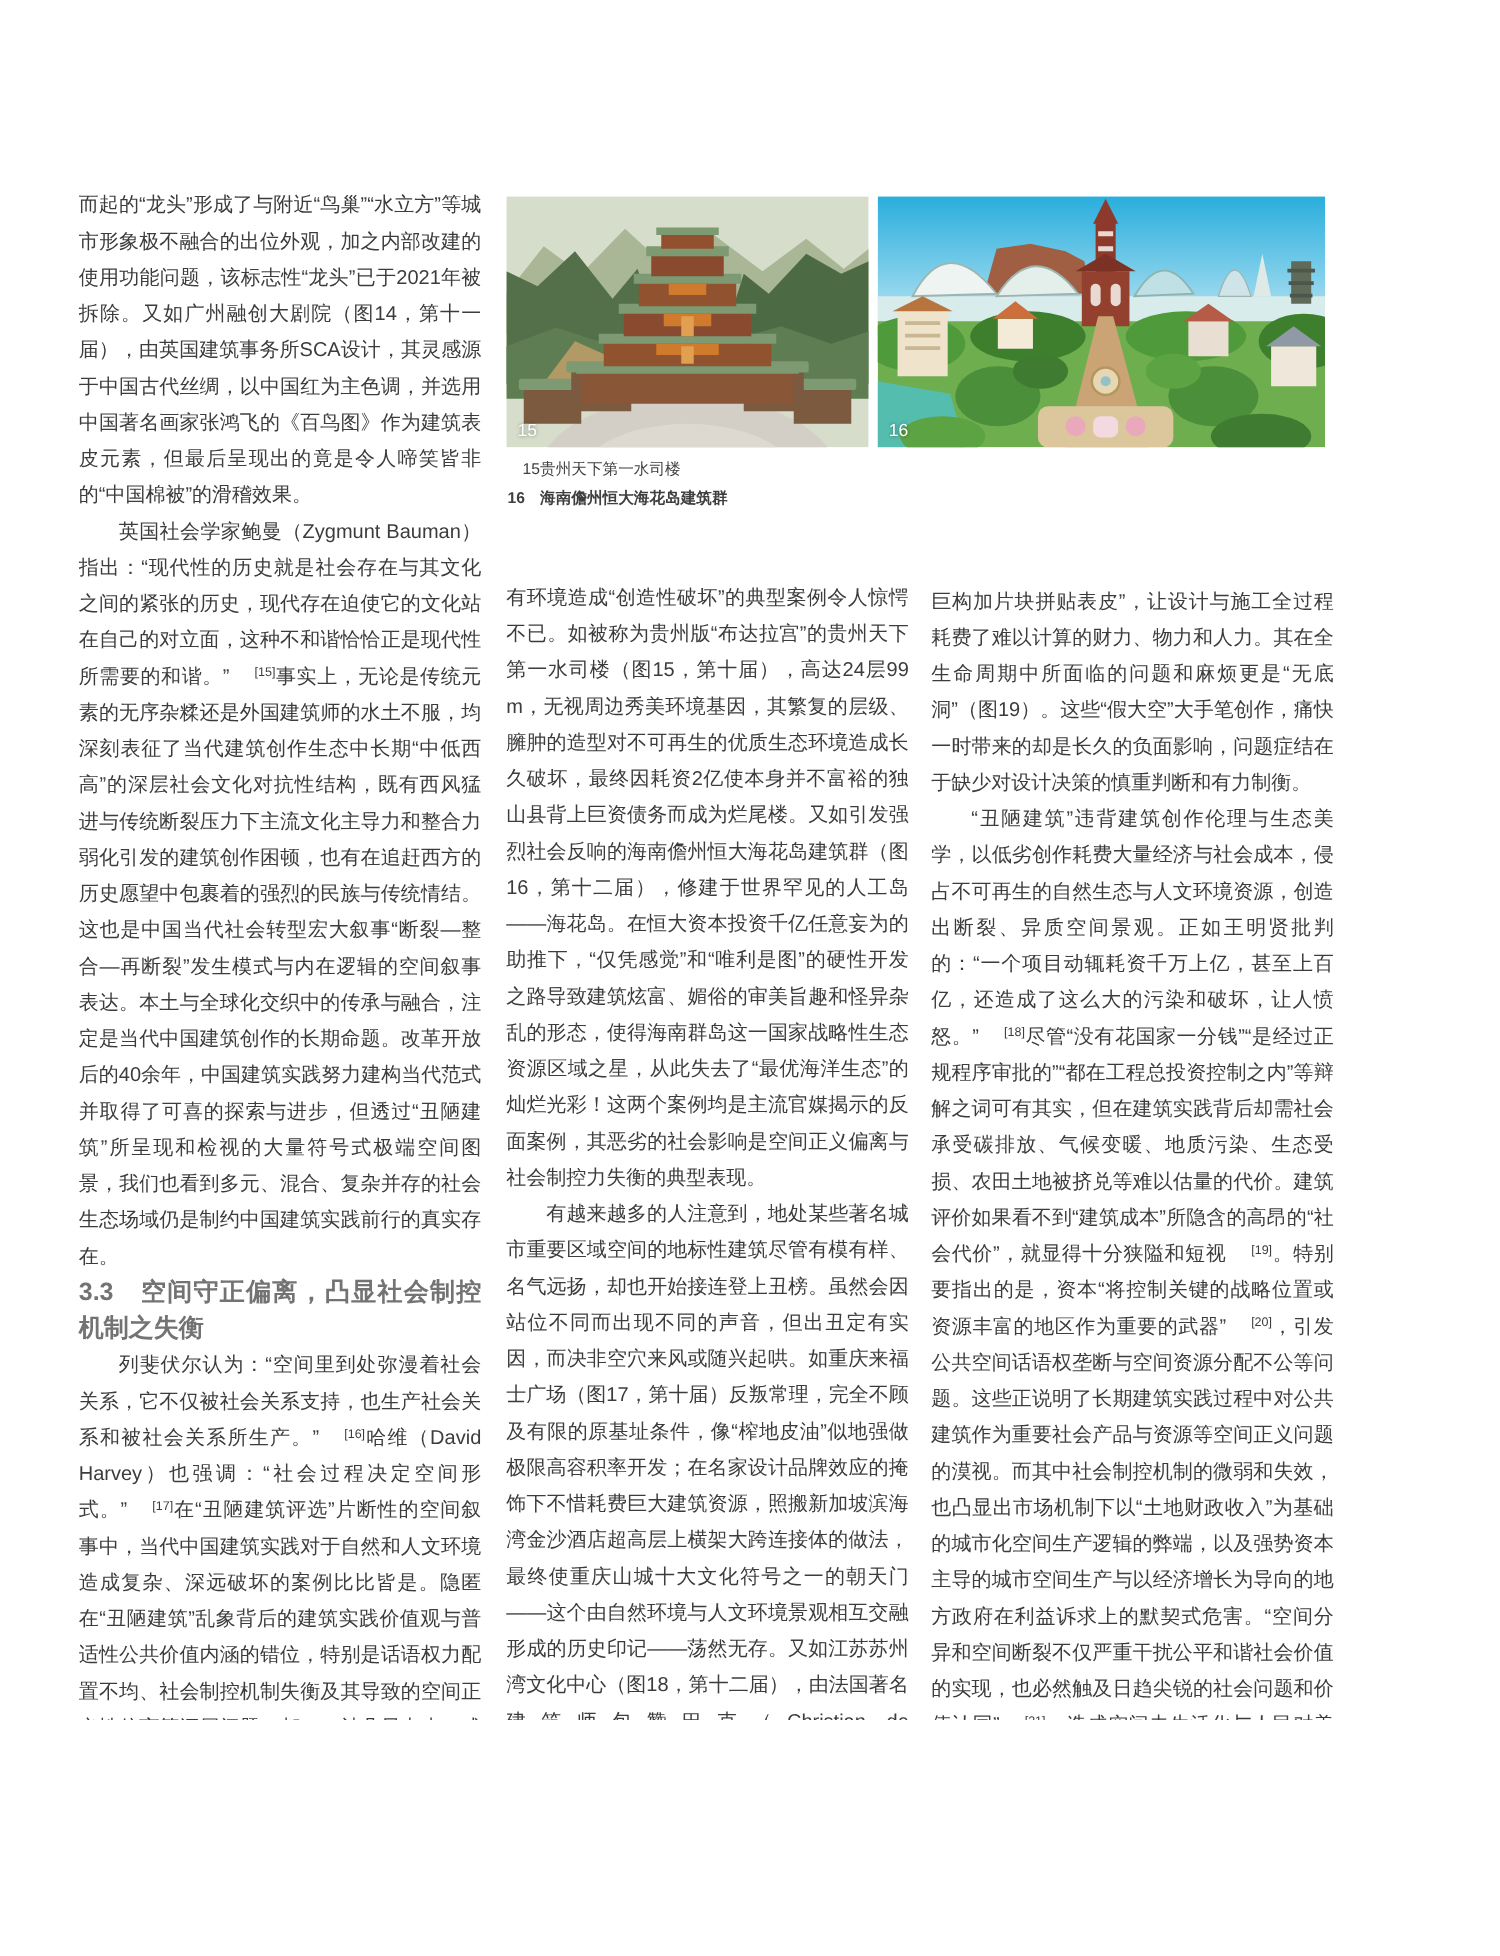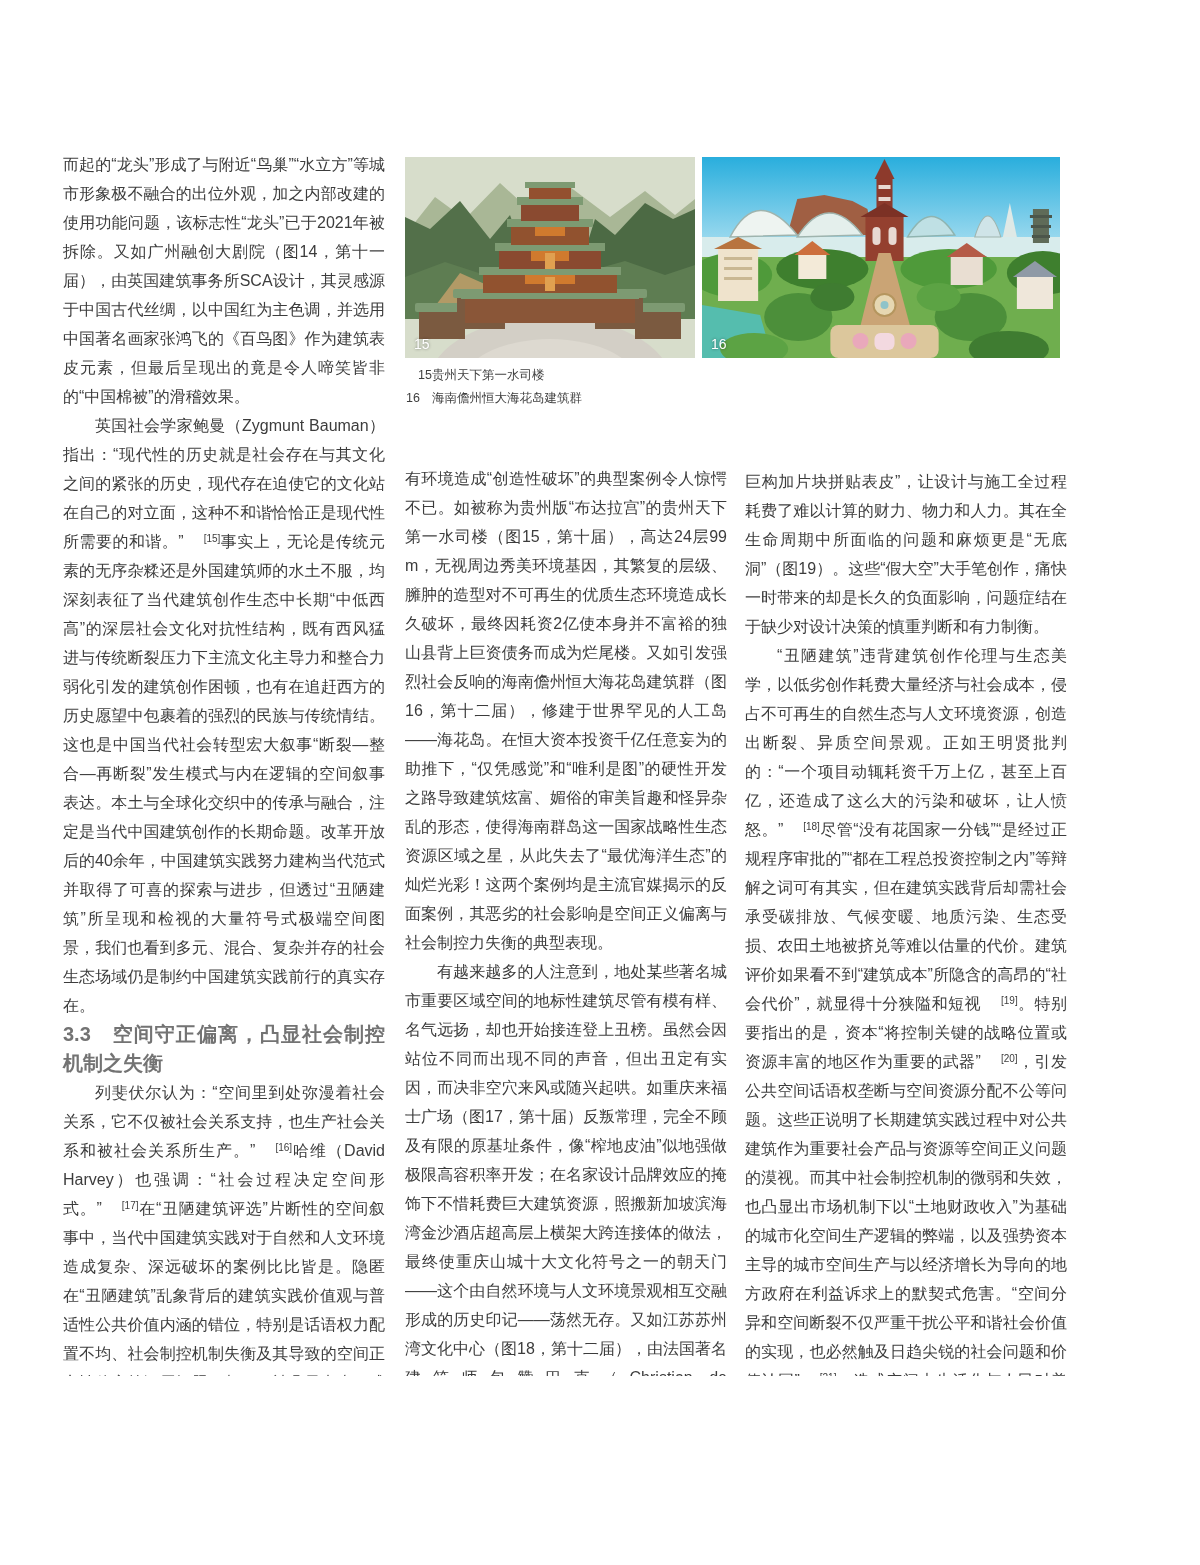--- a/index.html
+++ b/index.html
@@ -147,21 +147,21 @@
       <ellipse cx="306" cy="192" rx="40" ry="18" fill="#3f7c31"></ellipse>
       <ellipse cx="236" cy="140" rx="22" ry="14" fill="#5ca344"></ellipse>
       <ellipse cx="130" cy="140" rx="22" ry="14" fill="#3f7c31"></ellipse>
     </svg>
     <span class="photo-num">16</span>
   </div>
 
   <div class="caption" style="top:367px;text-align:right;">
     <span class="fig-no">15</span><span>贵州天下第一水司楼</span>
   </div>
-  <div class="caption" style="top:390px;">
+  <div class="caption" style="top:390px;font-weight:bold;">
     <span class="fig-no">16</span><span>海南儋州恒大海花岛建筑群</span>
   </div>
 
   <div class="col" style="left:405px;top:464px;">
     <p>有环境造成“创造性破坏”的典型案例令人惊愕不已。如被称为贵州版“布达拉宫”的贵州天下第一水司楼（图15，第十届），高达24层99 m，无视周边秀美环境基因，其繁复的层级、臃肿的造型对不可再生的优质生态环境造成长久破坏，最终因耗资2亿使本身并不富裕的独山县背上巨资债务而成为烂尾楼。又如引发强烈社会反响的海南儋州恒大海花岛建筑群（图16，第十二届），修建于世界罕见的人工岛——海花岛。在恒大资本投资千亿任意妄为的助推下，“仅凭感觉”和“唯利是图”的硬性开发之路导致建筑炫富、媚俗的审美旨趣和怪异杂乱的形态，使得海南群岛这一国家战略性生态资源区域之星，从此失去了“最优海洋生态”的灿烂光彩！这两个案例均是主流官媒揭示的反面案例，其恶劣的社会影响是空间正义偏离与社会制控力失衡的典型表现。</p>
     <p class="indent">有越来越多的人注意到，地处某些著名城市重要区域空间的地标性建筑尽管有模有样、名气远扬，却也开始接连登上丑榜。虽然会因站位不同而出现不同的声音，但出丑定有实因，而决非空穴来风或随兴起哄。如重庆来福士广场（图17，第十届）反叛常理，完全不顾及有限的原基址条件，像“榨地皮油”似地强做极限高容积率开发；在名家设计品牌效应的掩饰下不惜耗费巨大建筑资源，照搬新加坡滨海湾金沙酒店超高层上横架大跨连接体的做法，最终使重庆山城十大文化符号之一的朝天门——这个由自然环境与人文环境景观相互交融形成的历史印记——荡然无存。又如江苏苏州湾文化中心（图18，第十二届），由法国著名建筑师包赞巴克（Christian de Portzamparc）操刀，力图在9 hm²的总占地范围内把大剧院、博物馆、展览中心等用装饰性飘带包装在一起。这一创意不仅与“多元业态组合创新”没有实质性的内在关联，而且尺度巨大、极其冗长、多维扭曲的飘带状“钢铁</p>
   </div>
 
   <div class="col" style="left:745px;top:467px;">
     <p>巨构加片块拼贴表皮”，让设计与施工全过程耗费了难以计算的财力、物力和人力。其在全生命周期中所面临的问题和麻烦更是“无底洞”（图19）。这些“假大空”大手笔创作，痛快一时带来的却是长久的负面影响，问题症结在于缺少对设计决策的慎重判断和有力制衡。</p>

